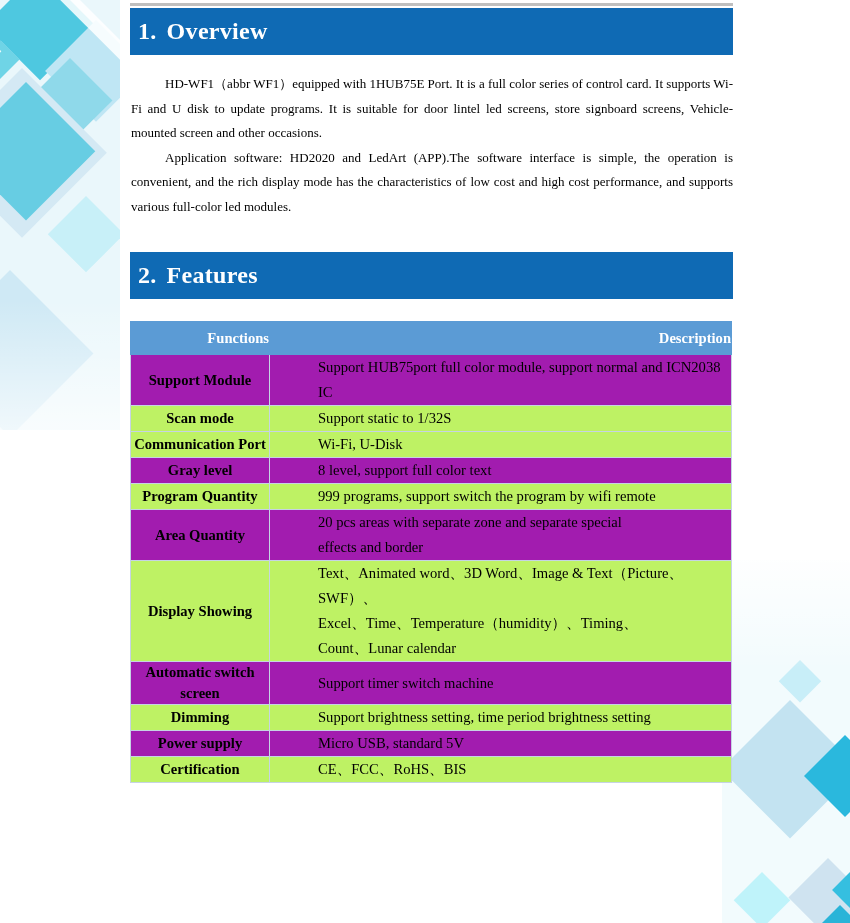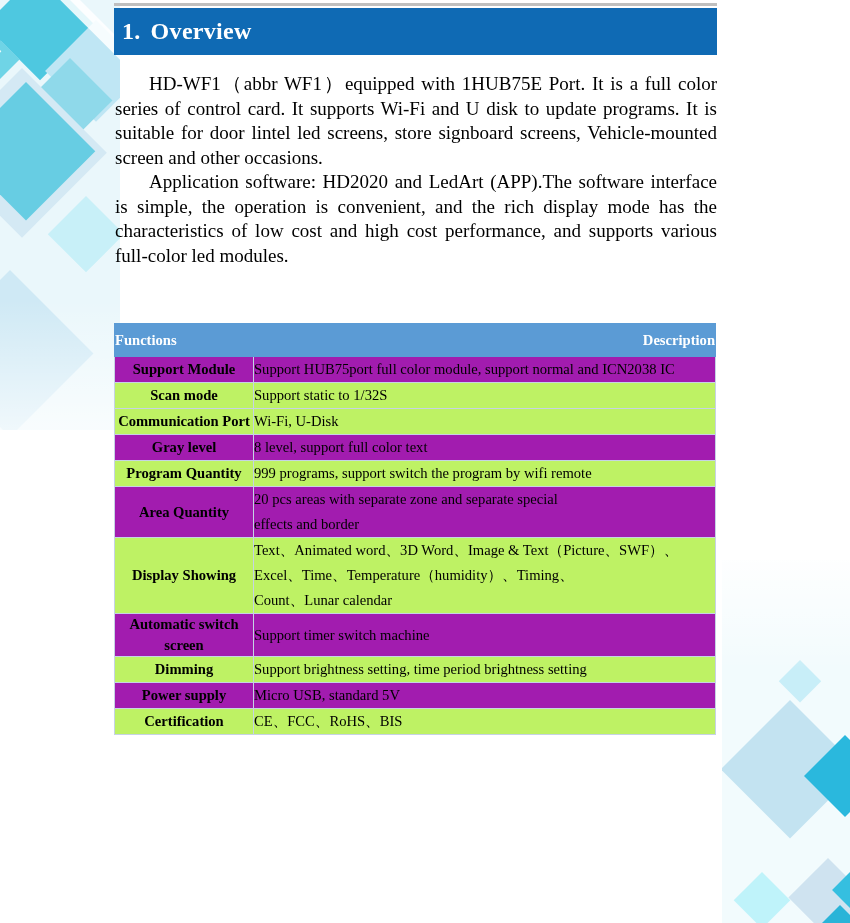--- a/index.html
+++ b/index.html
@@ -21,21 +21,21 @@
     inset: 0;
     width: 850px;
     height: 923px;
     z-index: 0;
     pointer-events: none;
   }
 
   
   .content {
     position: absolute;
-    left: 114px;
+    left: 130px;
     top: 0;
     width: 603px;
     z-index: 2;
   }
 
   .top-rule {
     position: absolute;
     left: 0px;
     top: 3px;
     width: 603px;
@@ -52,21 +52,21 @@
     line-height: 1;
     padding: 11px 0 12px 8px;
     letter-spacing: 0.3px;
     box-sizing: border-box;
   }
   .section-banner .sec-num { margin-right: 10px; }
 
   .para-block {
     padding: 0px 0 0 1px;
     color: #000000;
-    font-size: 19px;
+    font-size: 13px;
     line-height: 24.5px;
     text-align: justify;
   }
   .para-block p {
     margin: 0;
     text-indent: 34px;
   }
   .para-block p.first { margin-top: 17px; }
 
   
@@ -86,37 +86,37 @@
     padding: 0;
   }
   table.features thead th {
     background: #5b9bd5;
     color: #ffffff;
     font-weight: bold;
     font-size: 14.6px;
     height: 32px;
     border-color: #5b9bd5;
   }
-  th.h-func { text-align: left; }
+  th.h-func { text-align: right; }
   th.h-desc { text-align: right; padding-left: 8px; }
 
   td.k {
     text-align: center;
     font-weight: bold;
     padding: 6px 4px;
     line-height: 21px;
   }
   td.v {
     text-align: left;
     padding: 6px 6px 6px 8px;
     line-height: 25px;
   }
   tr.shade td { background: #a21caf; }
   tr.plain td { background: #bef264; }
-  td .ln { display: block; }
+  td .ln { display: block; margin-left: 48px; }
 </style>
 </head>
 <body>
 
 <svg id="page-bg" viewBox="0 0 850 923" xmlns="http://www.w3.org/2000/svg">
   <defs>
     <linearGradient id="gfade" x1="0" y1="0" x2="0" y2="1">
       <stop offset="0%" stop-color="#ffffff" stop-opacity="0.0"></stop>
       <stop offset="100%" stop-color="#ffffff" stop-opacity="0.85"></stop>
     </linearGradient>
@@ -216,20 +216,23 @@
   <div class="section-banner">
     <span class="sec-num">1.</span><span>Overview</span>
   </div>
 
   <div class="para-block">
     <p class="first">HD-WF1（abbr WF1）equipped with 1HUB75E Port. It is a full color series of control card. It supports Wi-Fi and U disk to update programs. It is suitable for door lintel led screens, store signboard screens, Vehicle-mounted screen and other occasions.</p>
     <p>Application software: HD2020 and LedArt (APP).The software interface is simple, the operation is convenient, and the rich display mode has the characteristics of low cost and high cost performance, and supports various full-color led modules.</p>
   </div>
 
   <div style="height:33px"></div>
+  <div class="section-banner">
+    <span class="sec-num">2.</span><span>Features</span>
+  </div>
 
   <div style="height:22px"></div>
 
   <table class="features">
     <colgroup>
         <col class="c1">
         <col class="c2">
       </colgroup>
     <thead>
       <tr>

